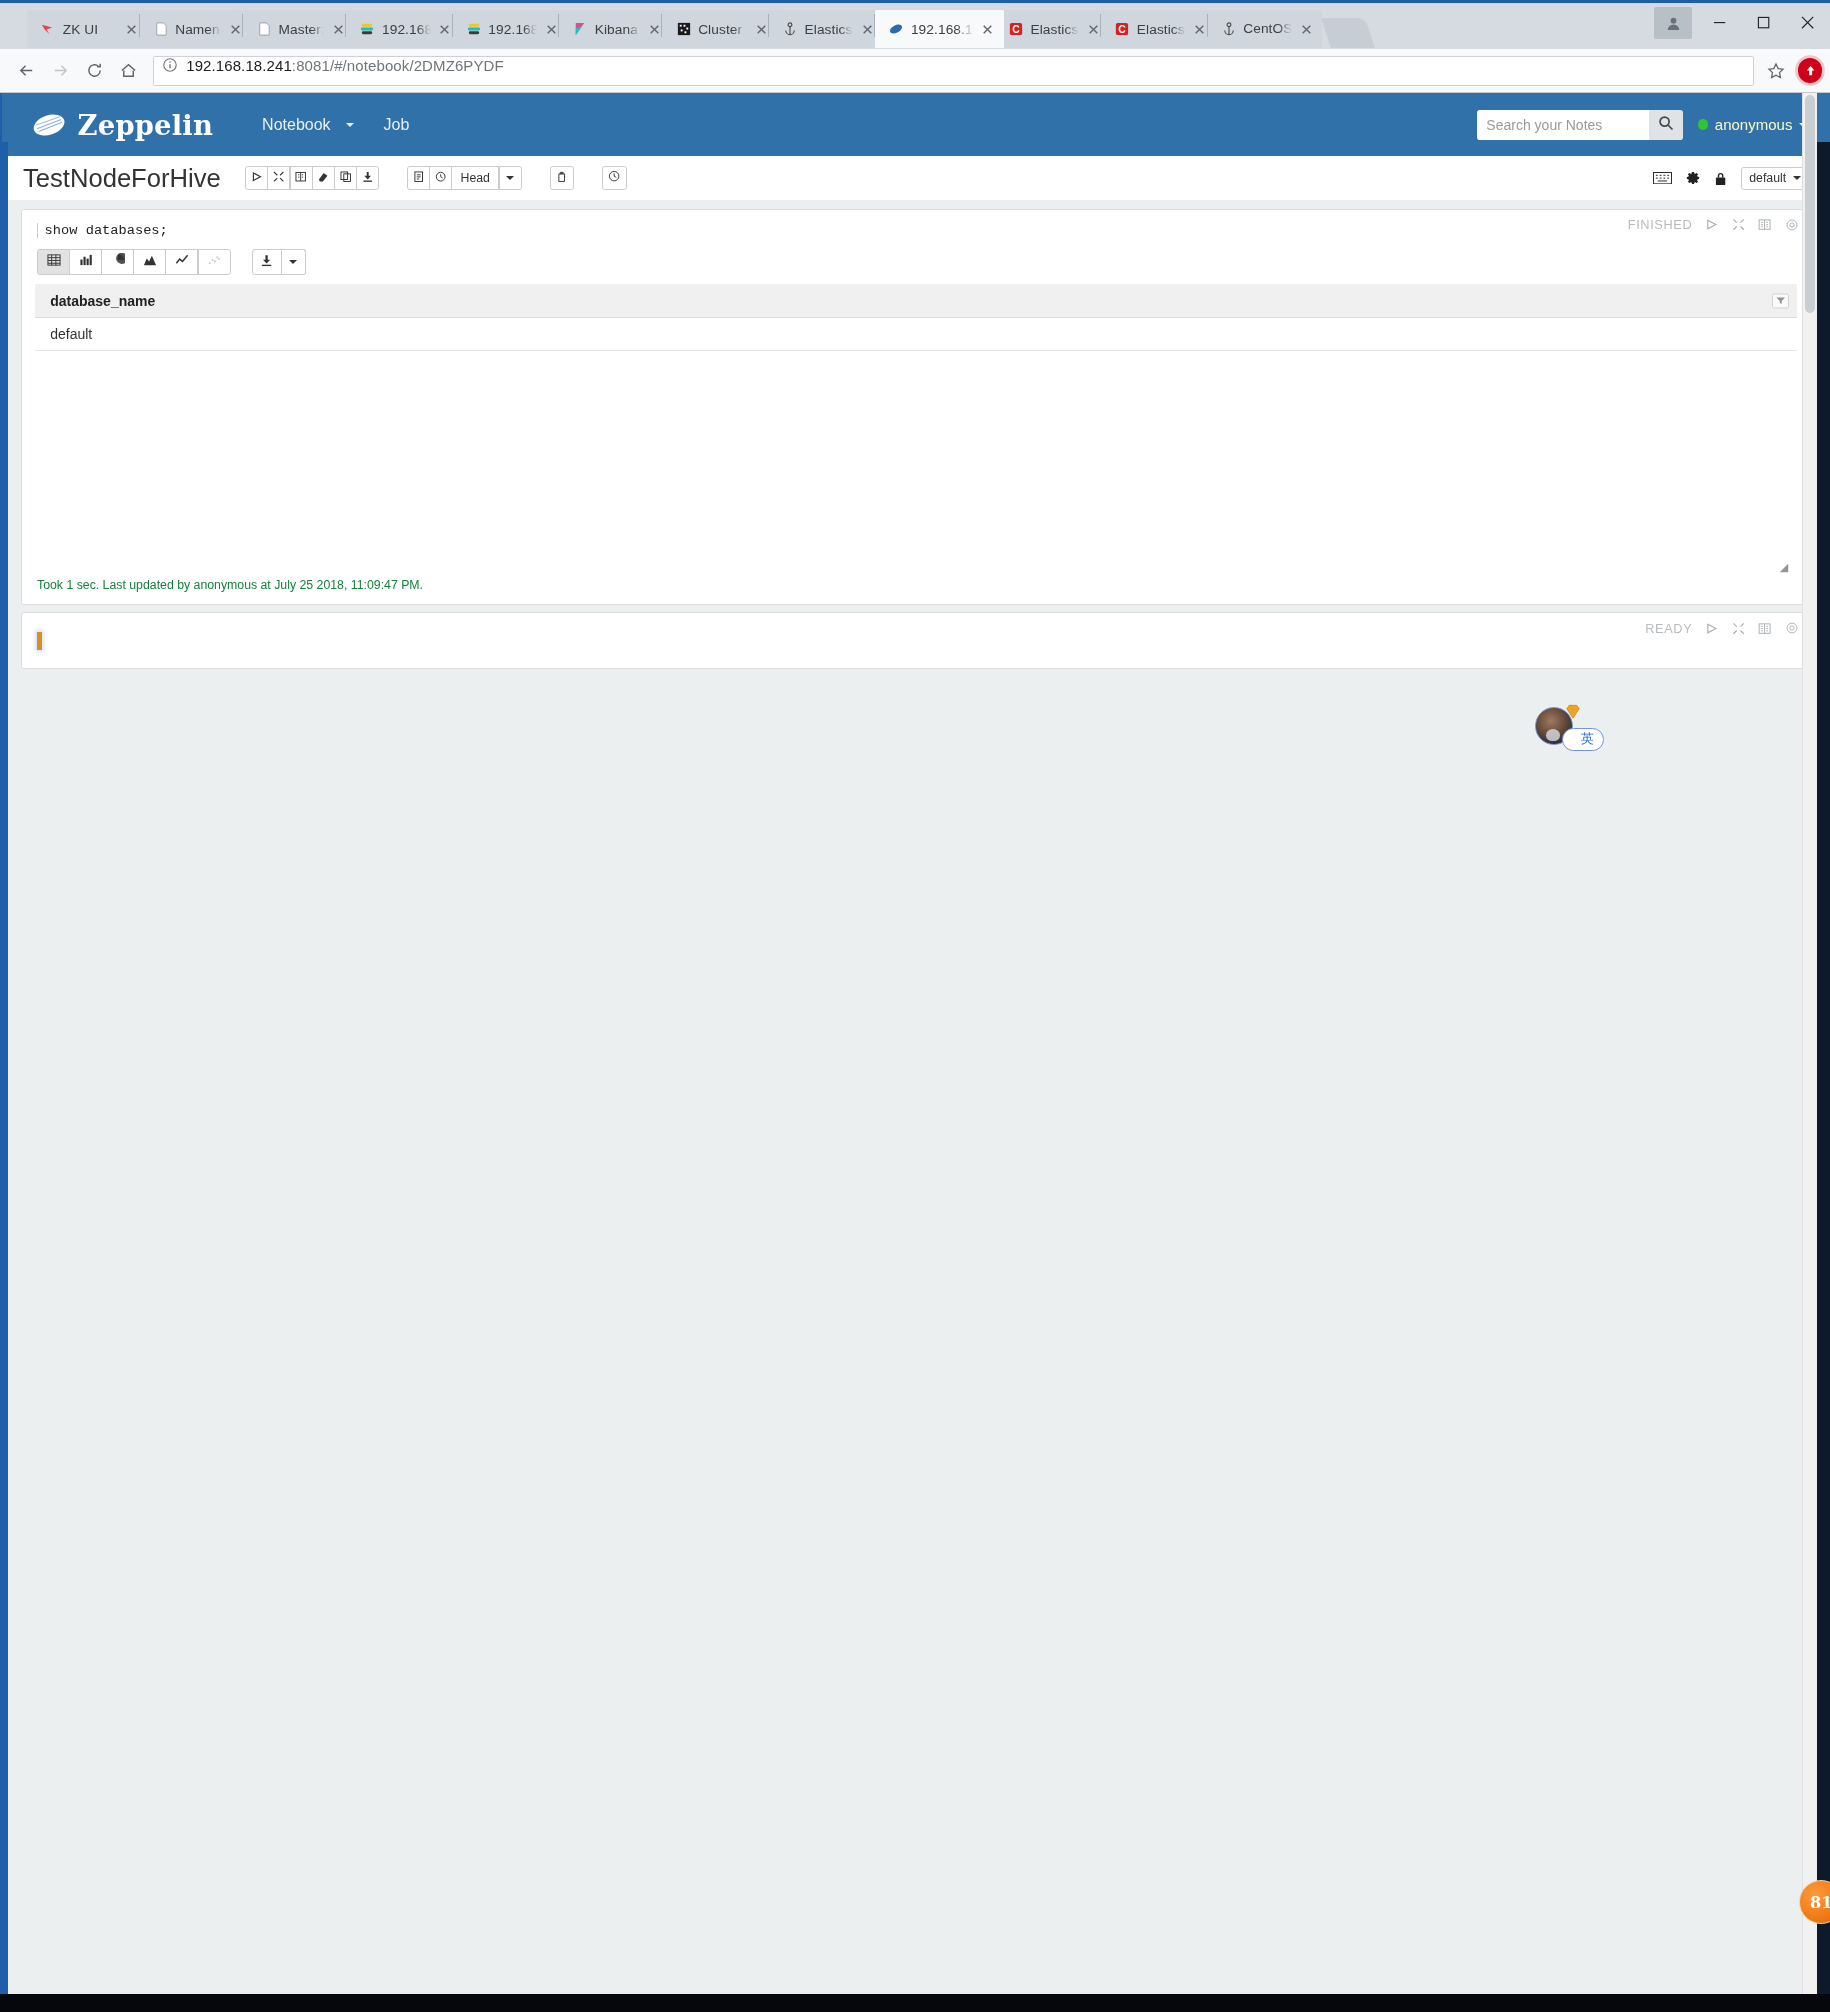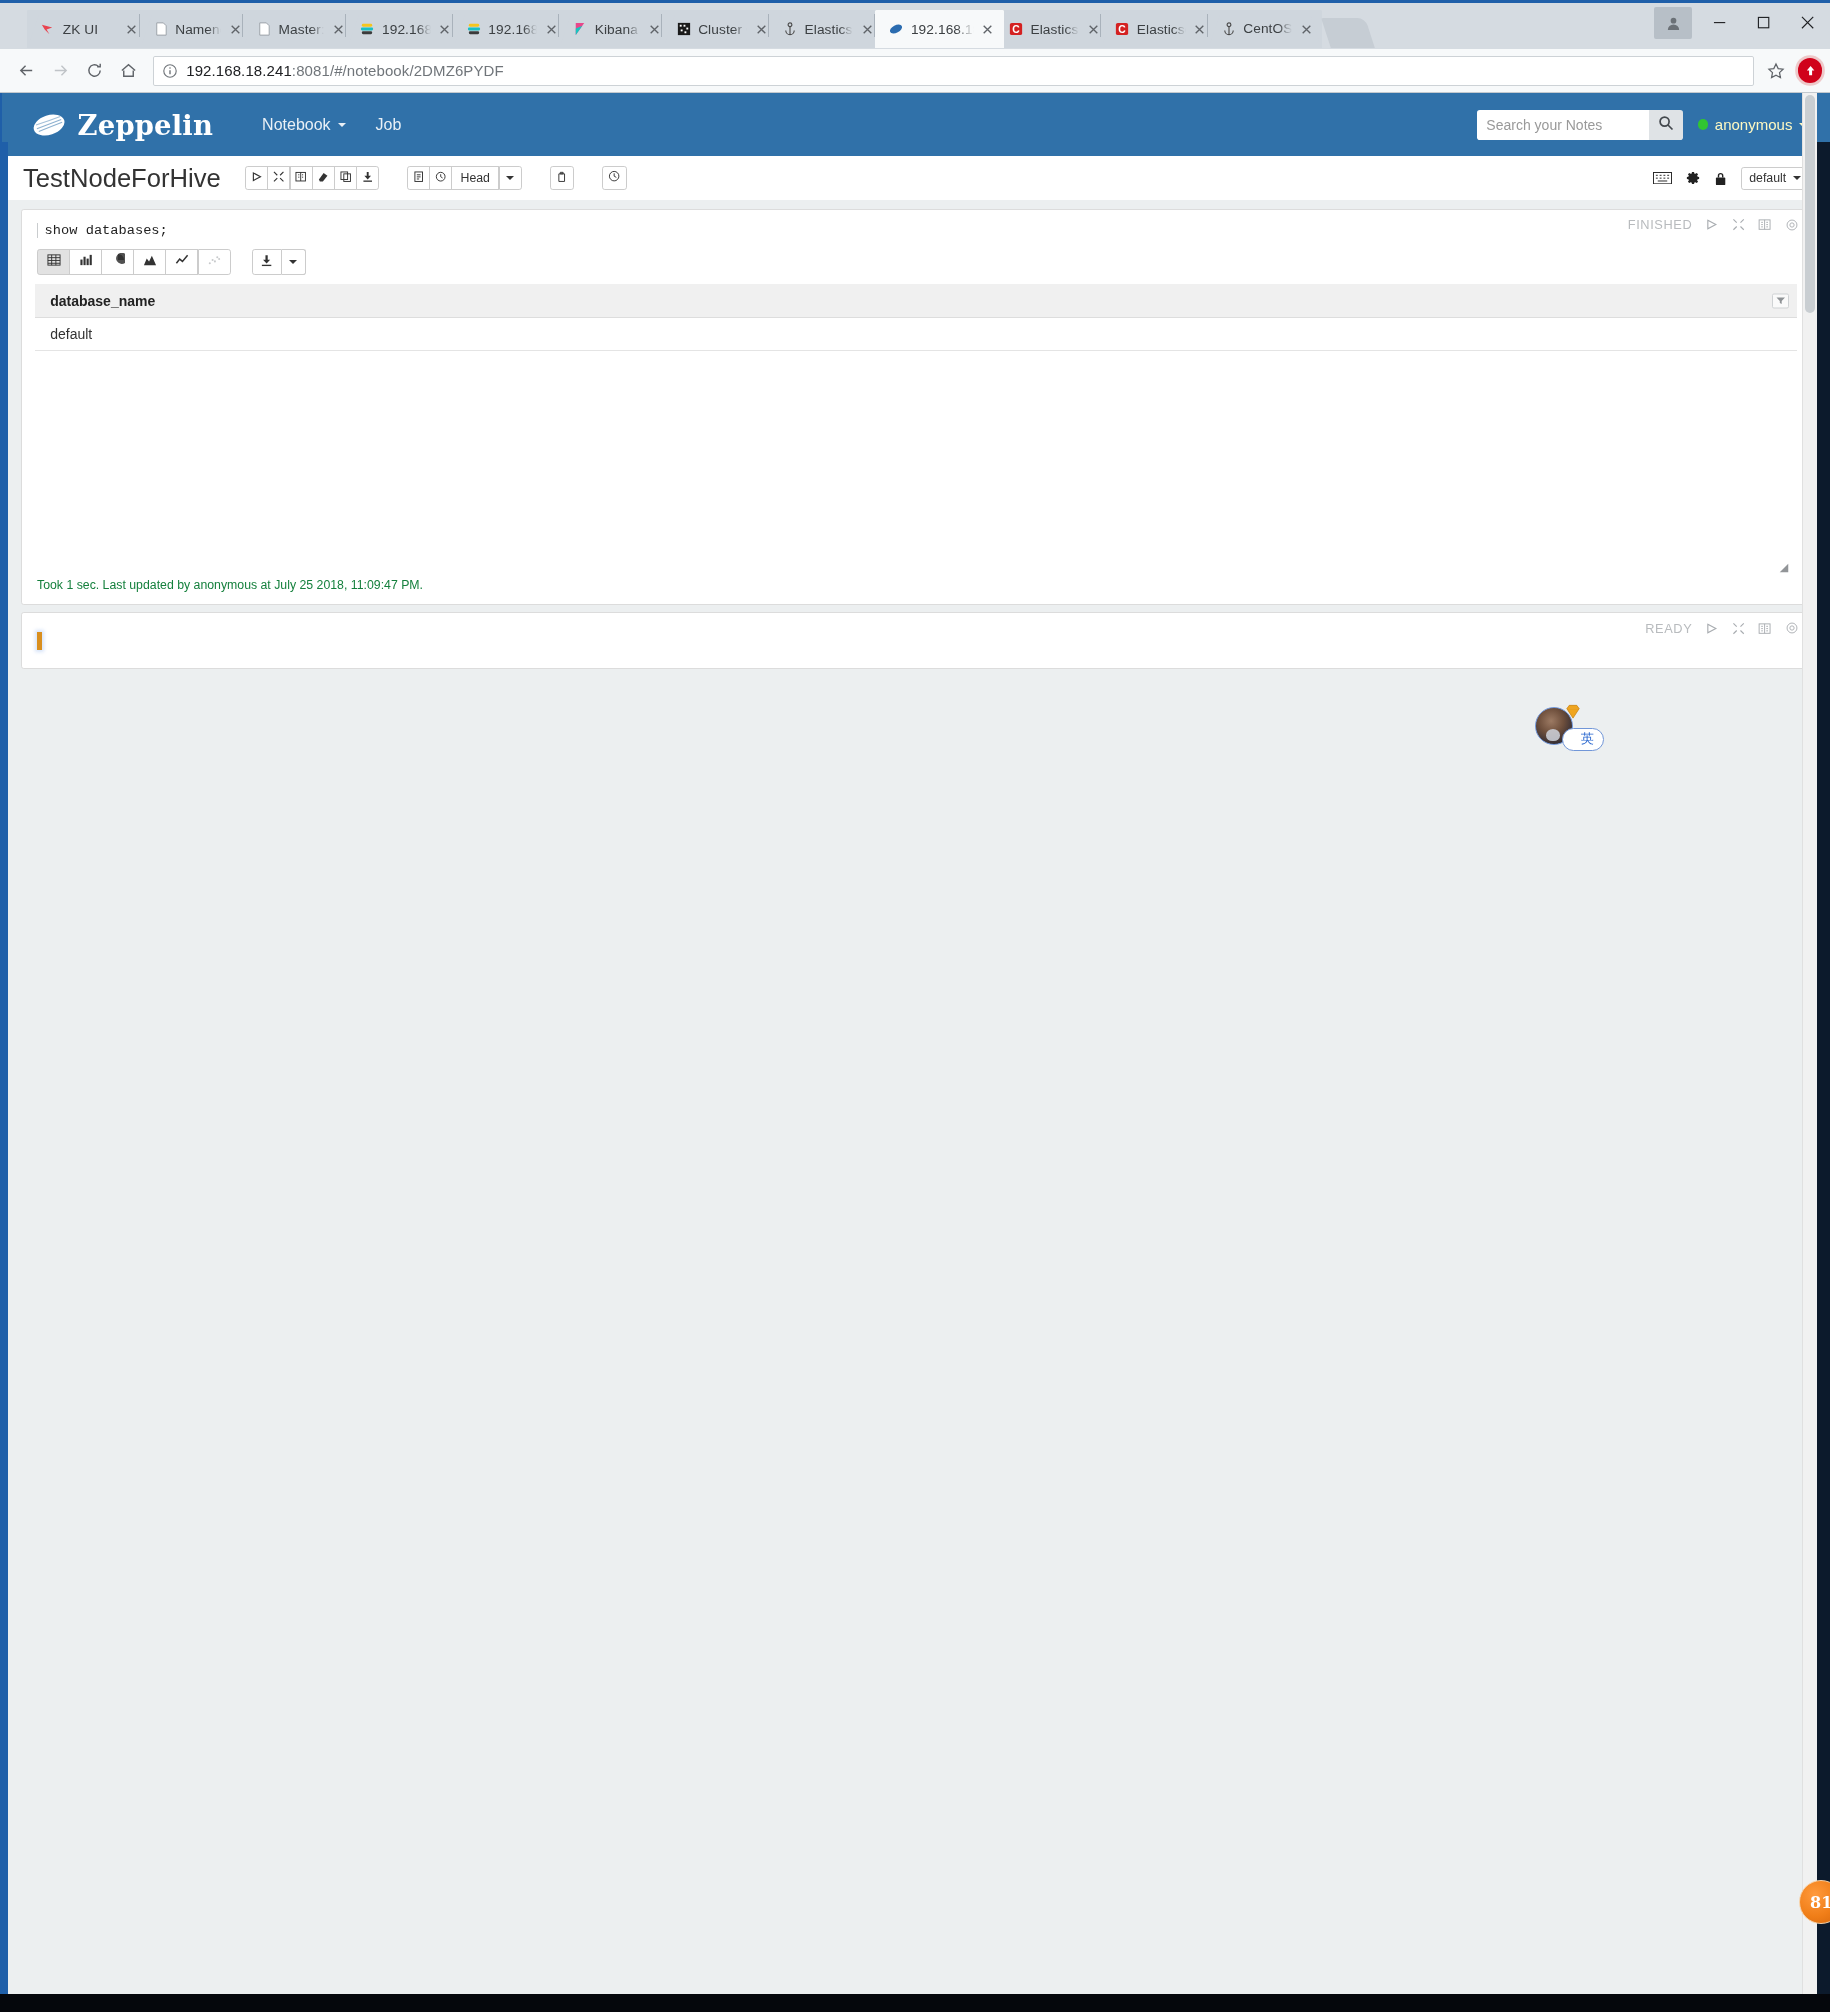--- a/index.html
+++ b/index.html
@@ -102,21 +102,21 @@
     padding: 0 7.6px 0 9.5px;
   }
   .nav-btn {
     width: 34px; height: 34px;
     display: flex; align-items: center; justify-content: center;
     color: #5f6368; flex: 0 0 34px;
   }
   .nav-btn.disabled { color: #c0c4c8; }
   .omnibox {
     flex: 1 1 auto;
-    display: flex; align-items: center;
+    display: flex; 
     height: 30px; margin: 0 5.7px 0 7.6px;
     background: #fff;
     border: 0.9px solid #cdd2d6;
     border-radius: 1.9px;
     padding: 0 7.6px;
   }
   .omnibox .info-icon { margin-right: 8.5px; color: #70757a; display: flex; }
   .url-text { font-size: 15px; color: #202124; letter-spacing: 0.1px; white-space: nowrap; }
   .url-text .dim { color: #70757a; }
   .star-btn { width: 32px; height: 30px; display: flex; align-items: center; justify-content: center; color: #5f6368; }
@@ -143,21 +143,21 @@
   }
   .zep-brand { display: flex; align-items: center; margin-right: 34px; }
   .zep-logo { width: 40px; height: 28px; margin-right: 7.6px; }
   .zep-brand-text {
     color: #fff; font-size: 27.4px; font-weight: bold;
     font-family: "DejaVu Serif", serif; letter-spacing: 0.2px;
   }
   .zep-navlink {
     color: #e9f0f6; font-size: 16px;
     padding: 0 15px; white-space: nowrap;
-    display: flex; align-items: center; gap: 7px;
+    display: flex; align-items: center; gap: 15px;
   }
   .caret-d {
     width: 0; height: 0; display: inline-block;
     border-left: 4.7px solid transparent; border-right: 4.7px solid transparent;
     border-top: 4.7px solid currentColor;
   }
   .zep-nav-right {
     margin-left: auto; display: flex; align-items: center;
     padding-right: 23px; gap: 15px;
   }

